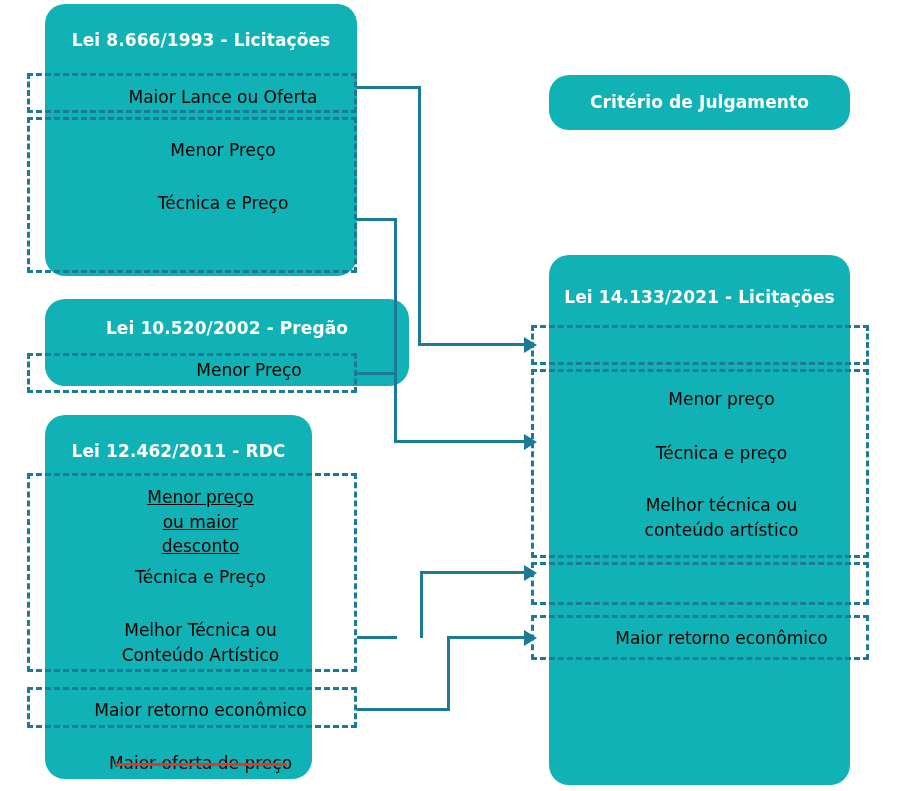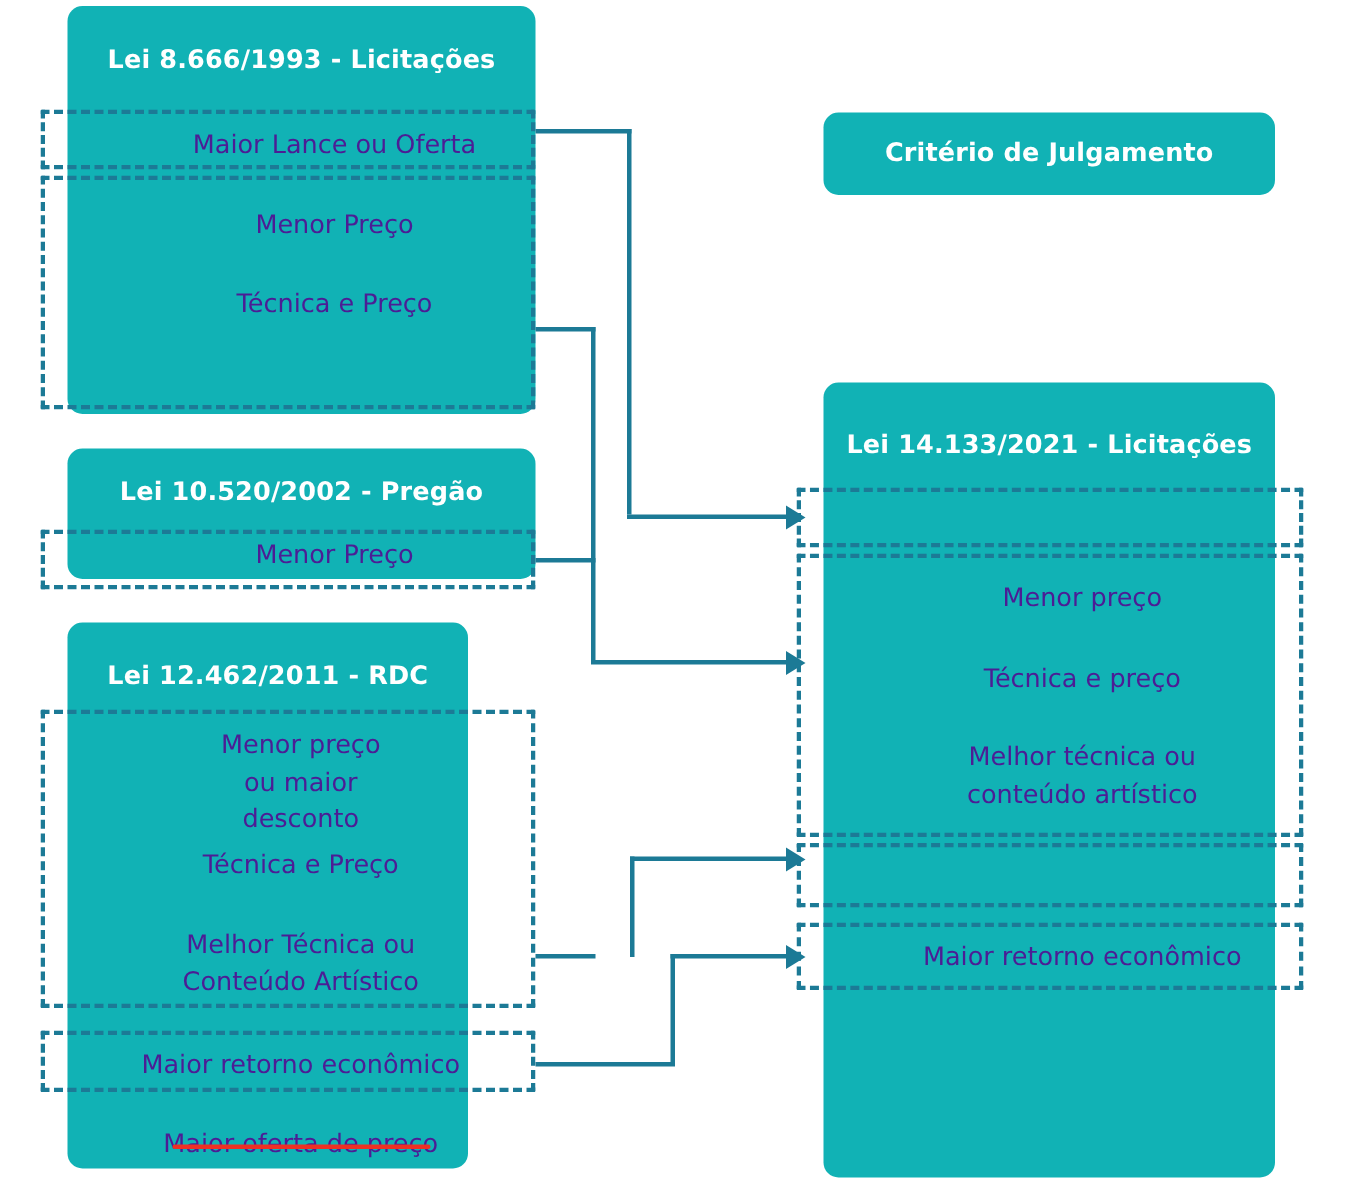--- a/index.html
+++ b/index.html
@@ -8,37 +8,37 @@
     background:#ffffff;
     font-family:"DejaVu Sans","Liberation Sans",sans-serif;
     overflow:hidden;
   }
   #stage{position:relative;width:899px;height:791px;}
 
   
   .panel{
     position:absolute;
     background:#11b2b5;
-    border-radius:10px;
+    border-radius:20px;
     box-sizing:border-box;
   }
   .panel-title{
     position:absolute;
     left:0;right:0;
     text-align:center;
     color:#ffffff;
     font-weight:bold;
     font-size:17px;
     letter-spacing:.1px;
   }
   .item{
     position:absolute;
     left:0;right:0;
     text-align:center;
-    color:#4c1d95;
+    color:#000000;
     font-size:17px;
     line-height:1.45;
     font-weight:400;
     margin-left:44px;
   }
   .strike{
     position:absolute;
     height:3px;
     background:#ee3124;
     border-radius:2px;
@@ -71,29 +71,29 @@
 
   <div class="panel" style="left:45px;top:4px;width:312px;height:272px;">
     <div class="panel-title" style="top:26px;">Lei 8.666/1993 - Licitações</div>
     <div class="item" style="top:81px;">Maior Lance ou Oferta</div>
     <div class="item" style="top:134px;">Menor Preço</div>
     <div class="item" style="top:187px;">Técnica e Preço</div>
   </div>
   <div class="dash" style="left:27px;top:73px;width:330px;height:40px;"></div>
   <div class="dash" style="left:27px;top:117px;width:330px;height:156px;"></div>
 
-  <div class="panel" style="left:45px;top:299px;width:312px;height:87px;">
+  <div class="panel" style="left:45px;top:299px;width:364px;height:87px;">
     <div class="panel-title" style="top:19px;">Lei 10.520/2002 - Pregão</div>
     <div class="item" style="top:59px;">Menor Preço</div>
   </div>
   <div class="dash" style="left:27px;top:353px;width:330px;height:40px;"></div>
 
   <div class="panel" style="left:45px;top:415px;width:267px;height:364px;">
     <div class="panel-title" style="top:26px;">Lei 12.462/2011 - RDC</div>
-    <div class="item" style="top:70px;padding:0 50px;">Menor preço ou maior desconto</div>
+    <div class="item" style="top:70px;padding:0 50px;text-decoration:underline;">Menor preço ou maior desconto</div>
     <div class="item" style="top:150px;">Técnica e Preço</div>
     <div class="item" style="top:203px;padding:0 18px;">Melhor Técnica ou Conteúdo Artístico</div>
     <div class="item" style="top:283px;">Maior retorno econômico</div>
     <div class="item" style="top:336px;">Maior oferta de preço</div>
     <div class="strike" style="left:70px;top:348px;width:172px;"></div>
   </div>
   <div class="dash" style="left:27px;top:473px;width:330px;height:199px;"></div>
   <div class="dash" style="left:27px;top:687px;width:330px;height:41px;"></div>
 
   <div class="panel" style="left:549px;top:75px;width:301px;height:55px;">

